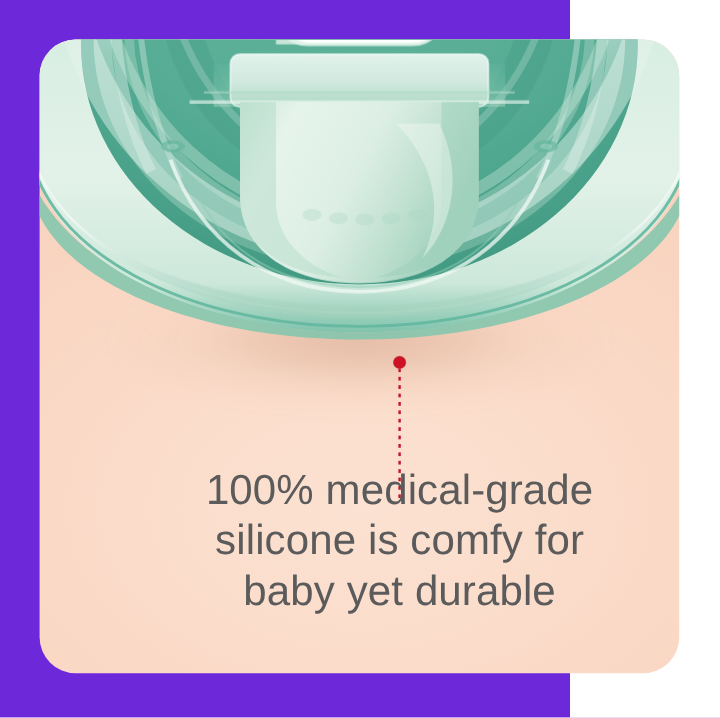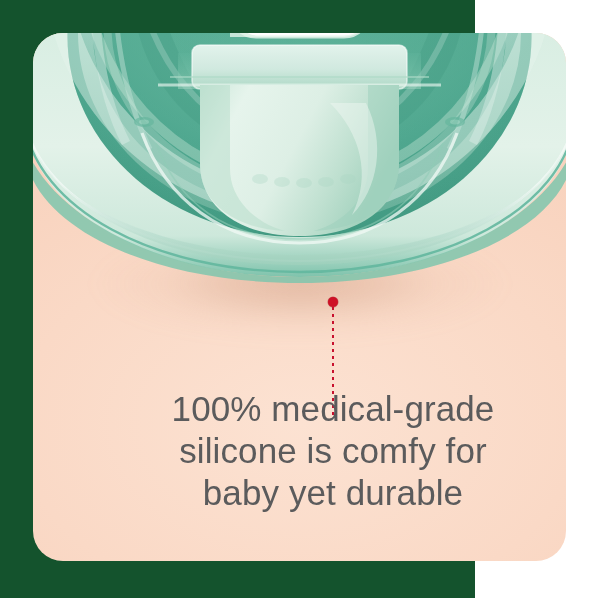--- a/index.html
+++ b/index.html
@@ -11,21 +11,21 @@
     width: 600px;
     height: 598px;
     font-family: "Liberation Sans", sans-serif;
     overflow: hidden;
   }
 
   #stage {
     position: relative;
     width: 475px;
     height: 598px;
-    background: #14532d;
+    background: #6d28d9;
     text-decoration: underline;
   }
 
   
   .card {
     position: absolute;
     left: 33px;
     top: 33px;
     width: 533px;
     height: 528px;

